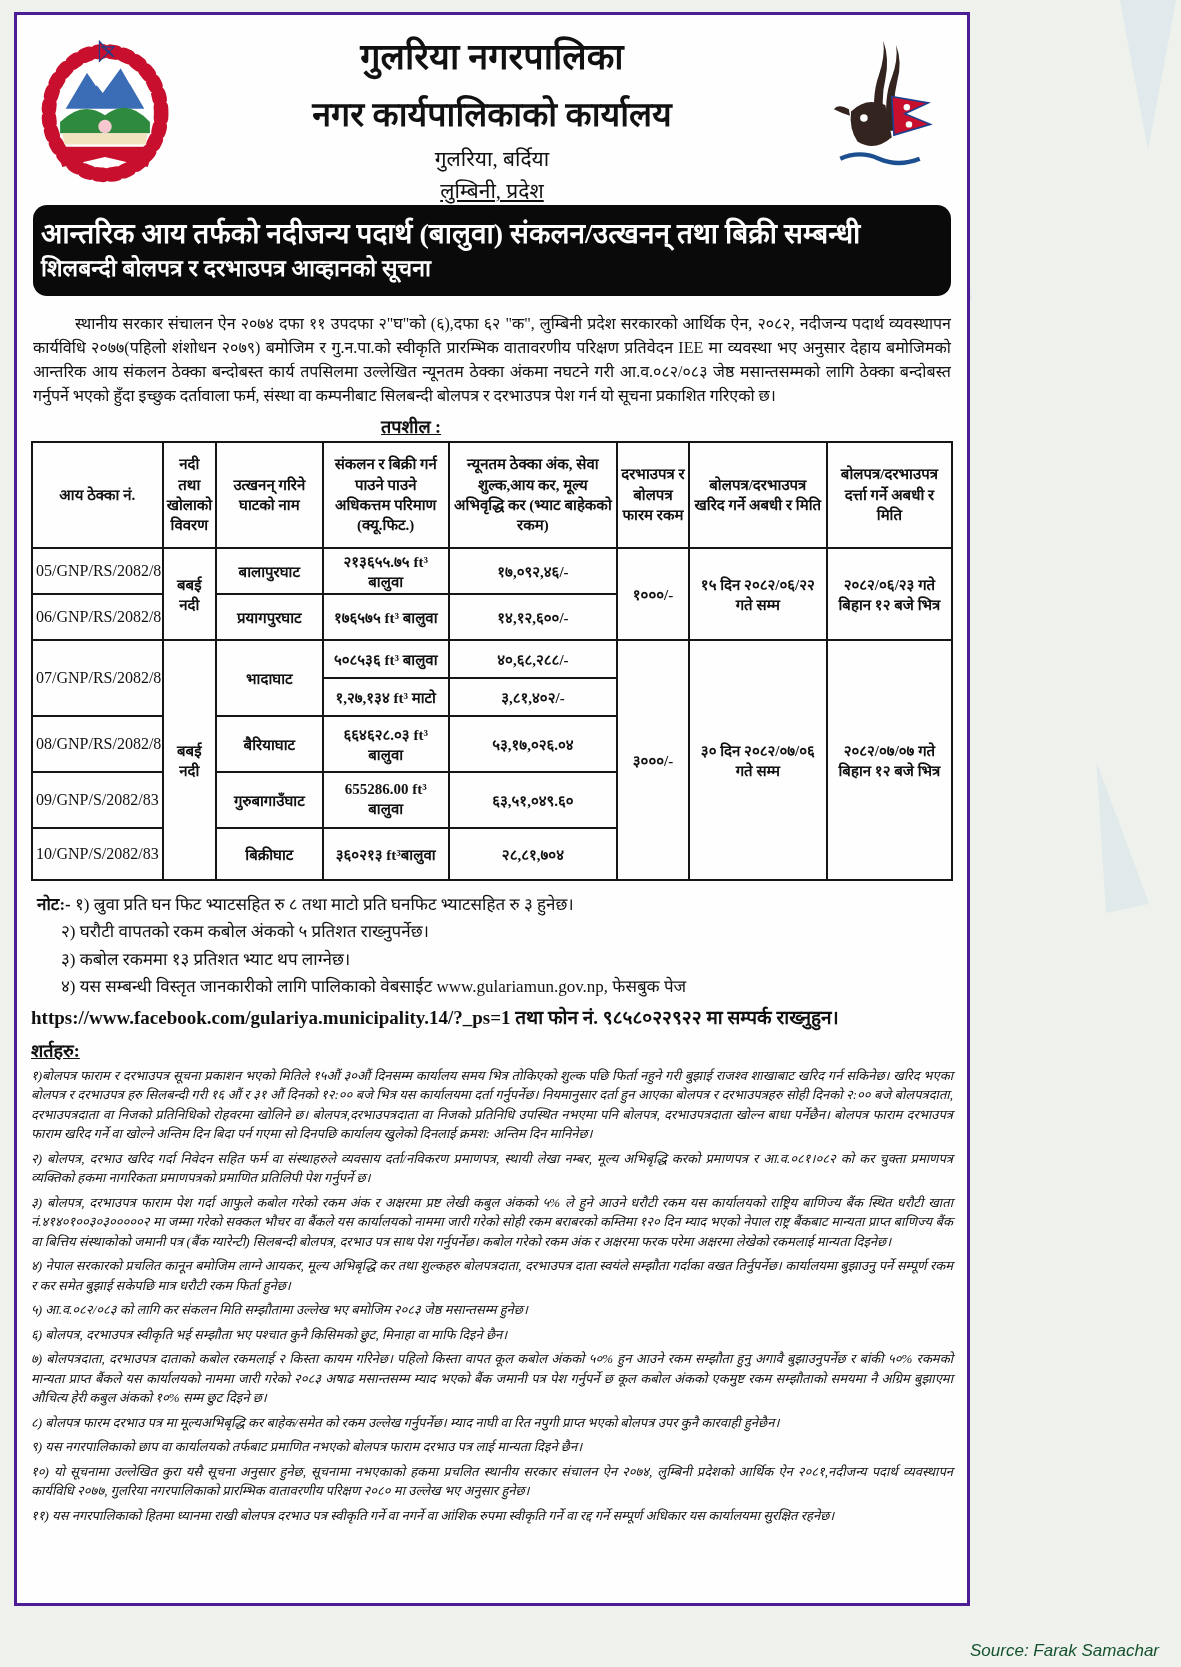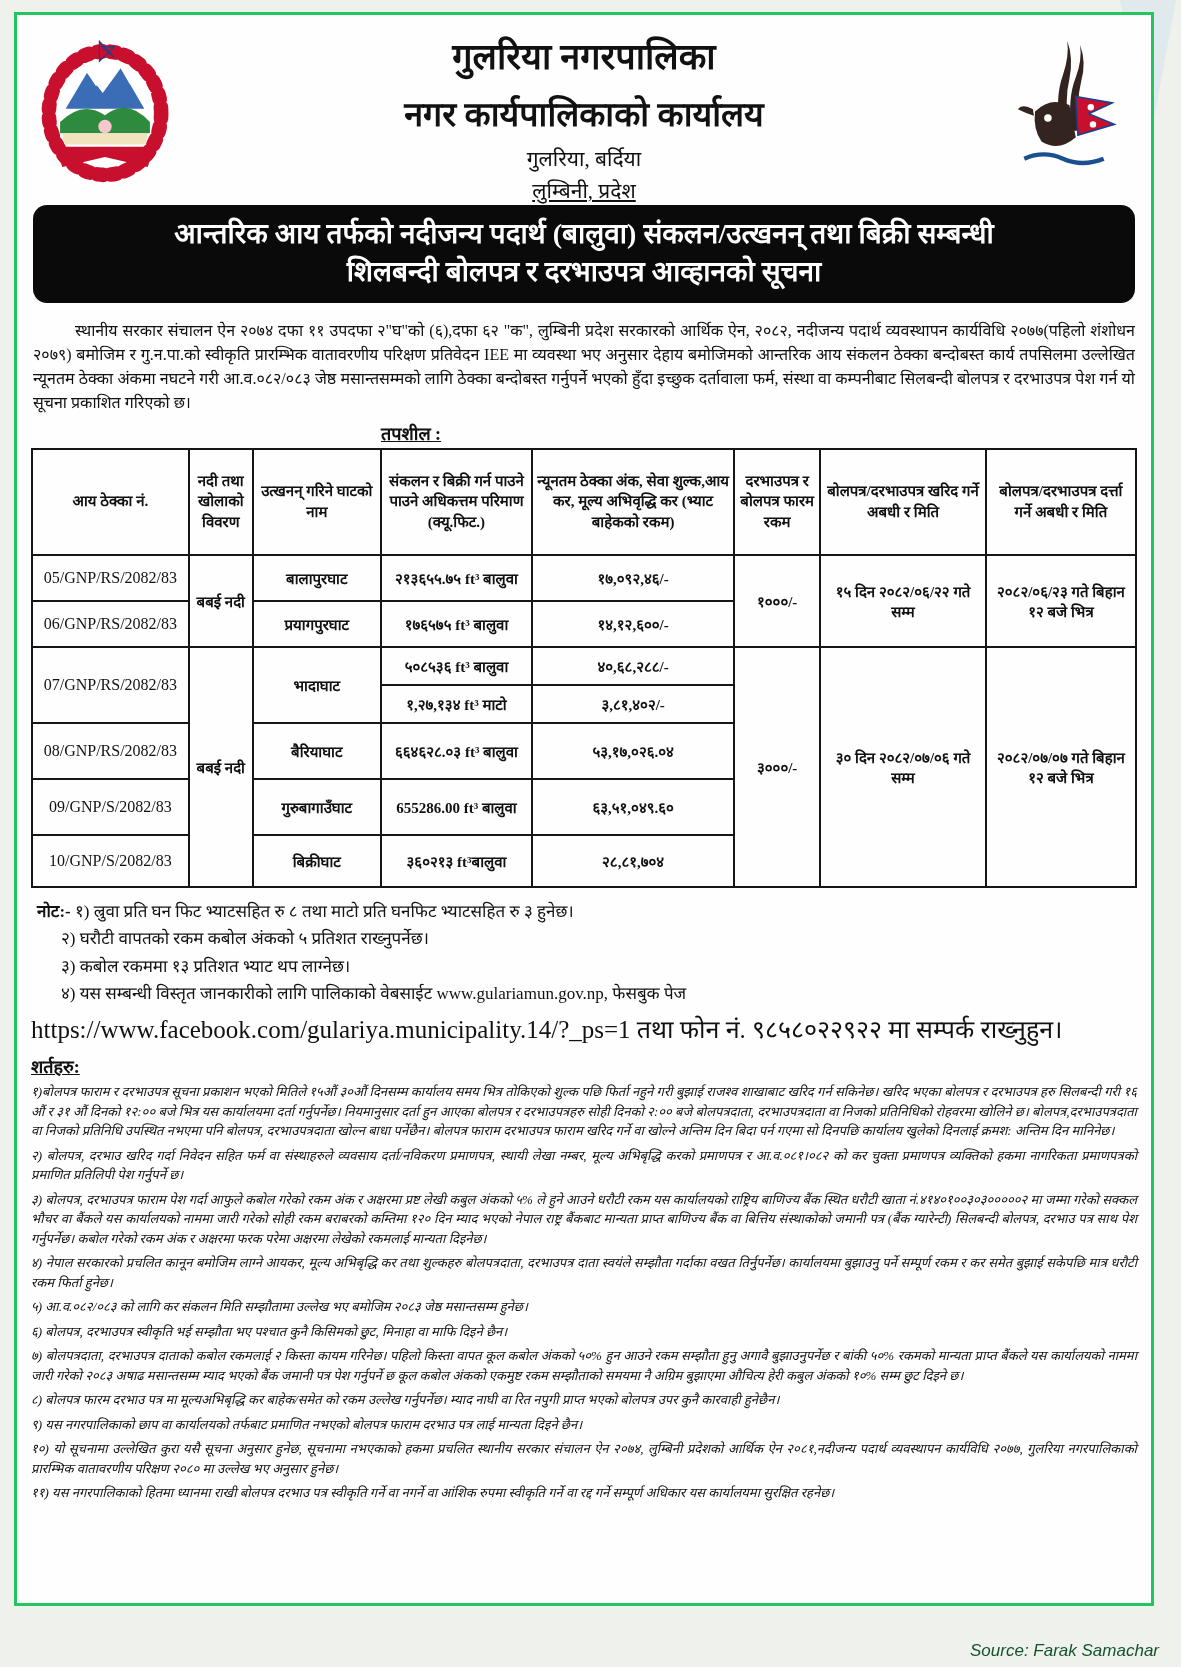--- a/index.html
+++ b/index.html
@@ -9,38 +9,38 @@
   .wm-text{position:absolute;left:180px;top:620px;font-size:180px;font-style:italic;font-weight:bold;
     color:#2f86c4;opacity:0.07;transform:rotate(-24deg);white-space:nowrap;pointer-events:none;}
   .wm-text.second{left:120px;top:1150px;opacity:0.05;}
   .shape{position:absolute;opacity:0.18;pointer-events:none;}
   .shape.blue-kite{left:1120px;top:0;width:0;height:0;border-left:28px solid transparent;border-right:28px solid transparent;border-top:150px solid #9fc6e8;}
   .shape.blue-kite2{left:940px;top:180px;width:0;height:0;border-left:16px solid transparent;border-right:16px solid transparent;border-bottom:120px solid #a9cde9;}
   .shape.green-arrow{left:780px;top:820px;width:0;height:0;border-left:30px solid transparent;border-right:30px solid transparent;border-bottom:120px solid #8fc89a;}
   .shape.green-arrow2{left:300px;top:1230px;width:0;height:0;border-left:26px solid transparent;border-right:26px solid transparent;border-bottom:110px solid #8fc89a;transform:rotate(18deg);}
   .shape.blue-kite3{left:1090px;top:760px;width:0;height:0;border-left:22px solid transparent;border-right:22px solid transparent;border-bottom:150px solid #a9cde9;transform:rotate(-12deg);}
 
-  .doc{position:absolute;left:14px;top:12px;width:1140px;height:1594px;background:#fefefe;
-    border:3px solid #22c55e;padding:10px 14px 6px 14px;box-sizing:border-box;overflow:hidden;}
+  .doc{position:absolute;left:14px;top:12px;width:956px;height:1594px;background:#fefefe;
+    border:3px solid #4c1d95;padding:10px 14px 6px 14px;box-sizing:border-box;overflow:hidden;}
 
   
   .hdr{position:relative;height:178px;}
   .hdr .emblem{position:absolute;left:6px;top:14px;}
   .hdr .rlogo{position:absolute;right:14px;top:8px;}
   .hdr .titles{position:absolute;left:160px;right:160px;top:0;text-align:center;}
   .t1{font-size:36px;font-weight:bold;margin:6px 0 0 0;}
   .t2{font-size:34px;font-weight:bold;margin:10px 0 0 0;}
   .addr{font-size:21px;margin-top:8px;}
   .addr2{font-size:21px;margin-top:4px;text-decoration:underline;}
 
   
-  .banner{background:#0a0a0a;border-radius:14px;color:#fff;text-align:center;
+  .banner{background:#0a0a0a;border-radius:14px;color:#fff;text-align:left;
     padding:10px 8px 12px 8px;margin:2px 2px 16px 2px;}
   .banner .b1{font-size:28px;font-weight:bold;line-height:1.35;}
-  .banner .b2{font-size:28px;font-weight:bold;line-height:1.35;}
+  .banner .b2{font-size:23px;font-weight:bold;line-height:1.35;}
 
   .pubdate{text-align:center;font-size:29px;font-weight:bold;margin:10px 0 4px 0;}
 
   .intro{font-size:16px;line-height:1.5;text-align:justify;margin:2px 2px 0 2px;text-indent:42px;}
 
   .caption{width:fit-content;margin:6px 0 3px 350px;font-size:18px;font-weight:bold;text-decoration:underline;}
 
   table.main{border-collapse:collapse;width:100%;table-layout:fixed;}
   table.main th,table.main td{border:2px solid #161616;text-align:center;vertical-align:middle;
     padding:2px 3px;overflow:hidden;}
@@ -48,21 +48,21 @@
   td.dev{font-size:15px;font-weight:bold;}
   td.lat{font-size:16px;font-weight:normal;font-family:"Liberation Serif",serif;}
   td.qty,td.amt{font-size:15px;font-weight:bold;}
   tr.r-a{height:46px;} tr.r-b{height:46px;} tr.r-c{height:38px;} tr.r-d{height:38px;}
   tr.r-e{height:56px;} tr.r-f{height:56px;} tr.r-g{height:52px;}
 
   .notes{margin-top:10px;font-size:17px;line-height:1.62;}
   .note-row{margin-left:6px;}
   .note-row.ind{margin-left:30px;}
   .note-label{font-weight:bold;}
-  .fb-line{font-size:25px;margin:2px 0 2px 0;}
+  .fb-line{font-size:19px;margin:2px 0 2px 0;font-weight:bold;}
   .terms-title{font-size:18px;font-weight:bold;text-decoration:underline;margin:4px 0 4px 0;}
   .term{font-size:13px;line-height:1.5;text-align:justify;margin:0 0 5px 0;font-style:italic;}
   .source{position:absolute;right:22px;bottom:6px;font-family:"Liberation Sans",sans-serif;
     font-style:italic;font-size:17px;color:#14532d;}
 </style>
 </head>
 <body>
 
 <div class="page">
 

